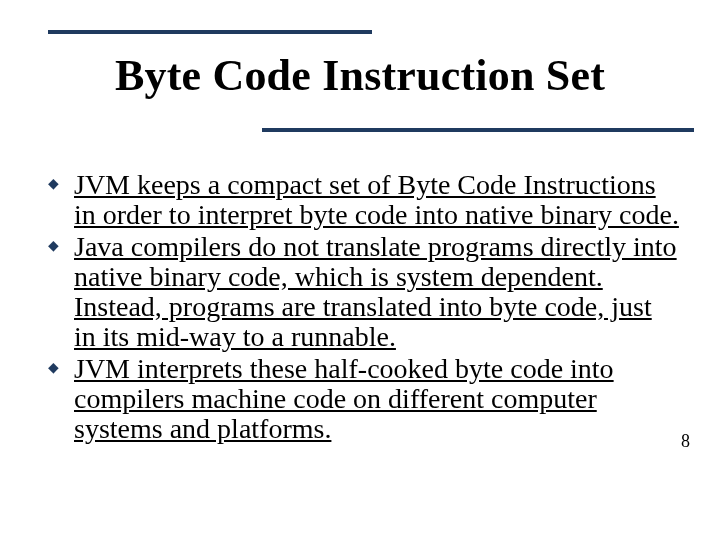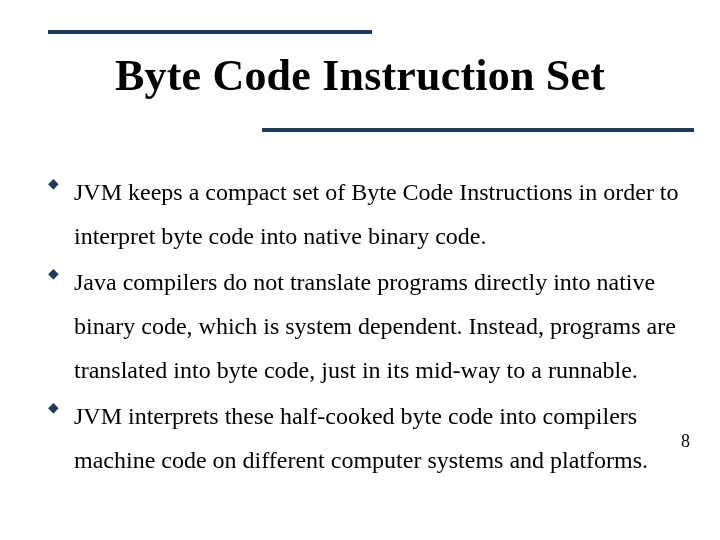--- a/index.html
+++ b/index.html
@@ -60,22 +60,23 @@
   flex: 0 0 auto;
   width: 16px;
   margin-top: 7px;
   margin-right: 10px;
   color: #1f3a5f;
   font-size: 14px;
   line-height: 14px;
 }
 .bullet-text {
   flex: 1 1 auto;
-  font-size: 24px;
-  line-height: 44px;
+  font-size: 28px;
+  line-height: 30px;
+  text-decoration: underline;
 }
 .page-num {
   position: absolute;
   bottom: 16px;
   right: 30px;
   font-size: 18px;
   color: #000;
 }
 </style>
 </head>

